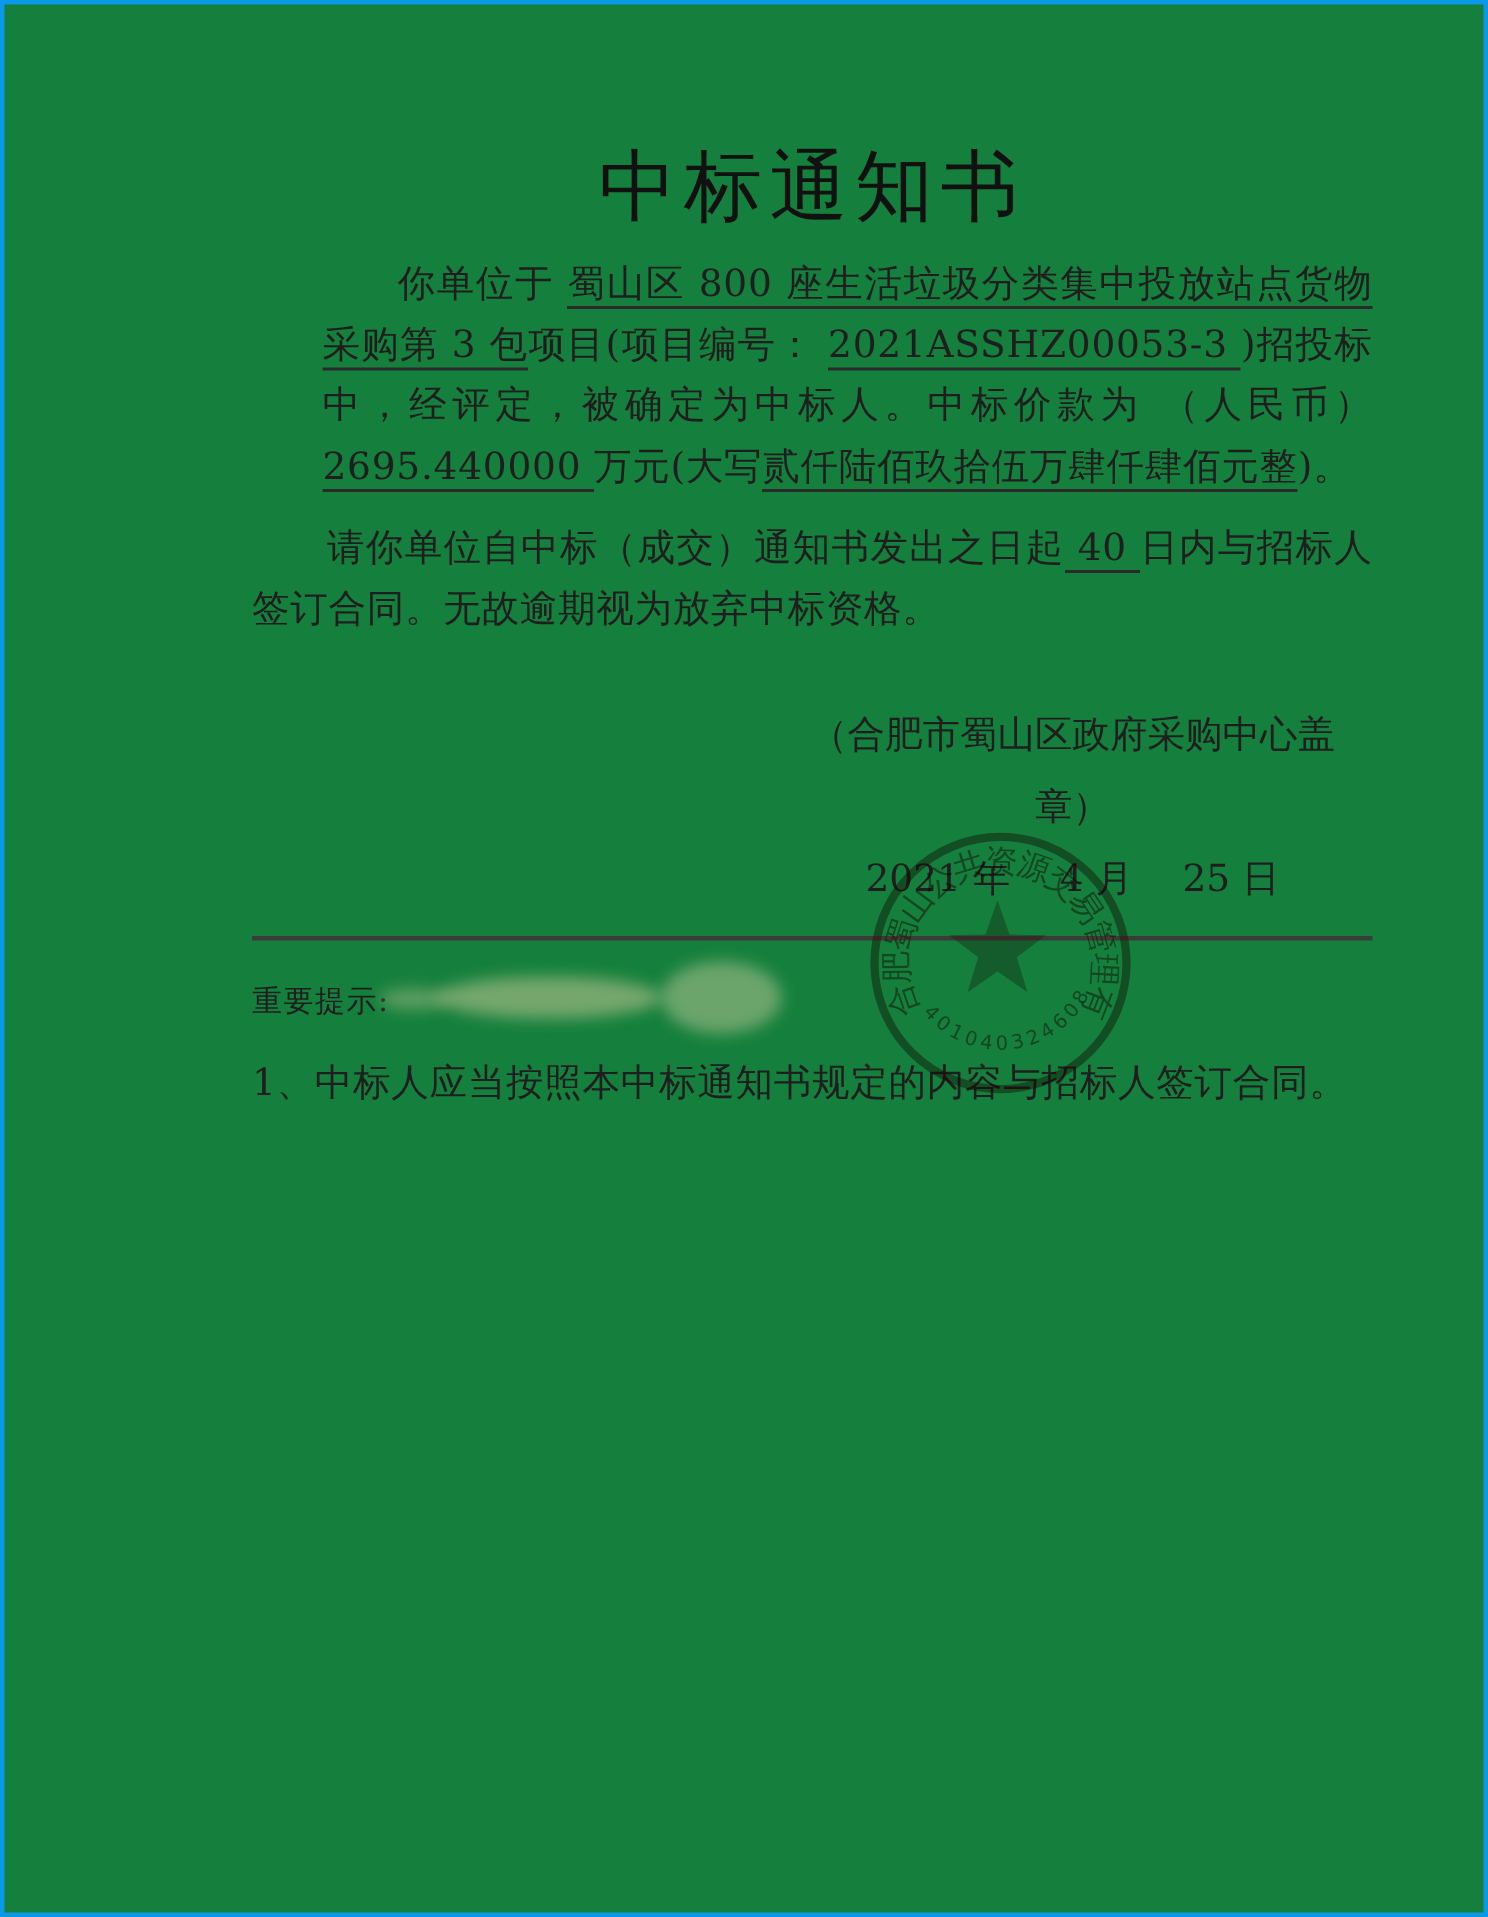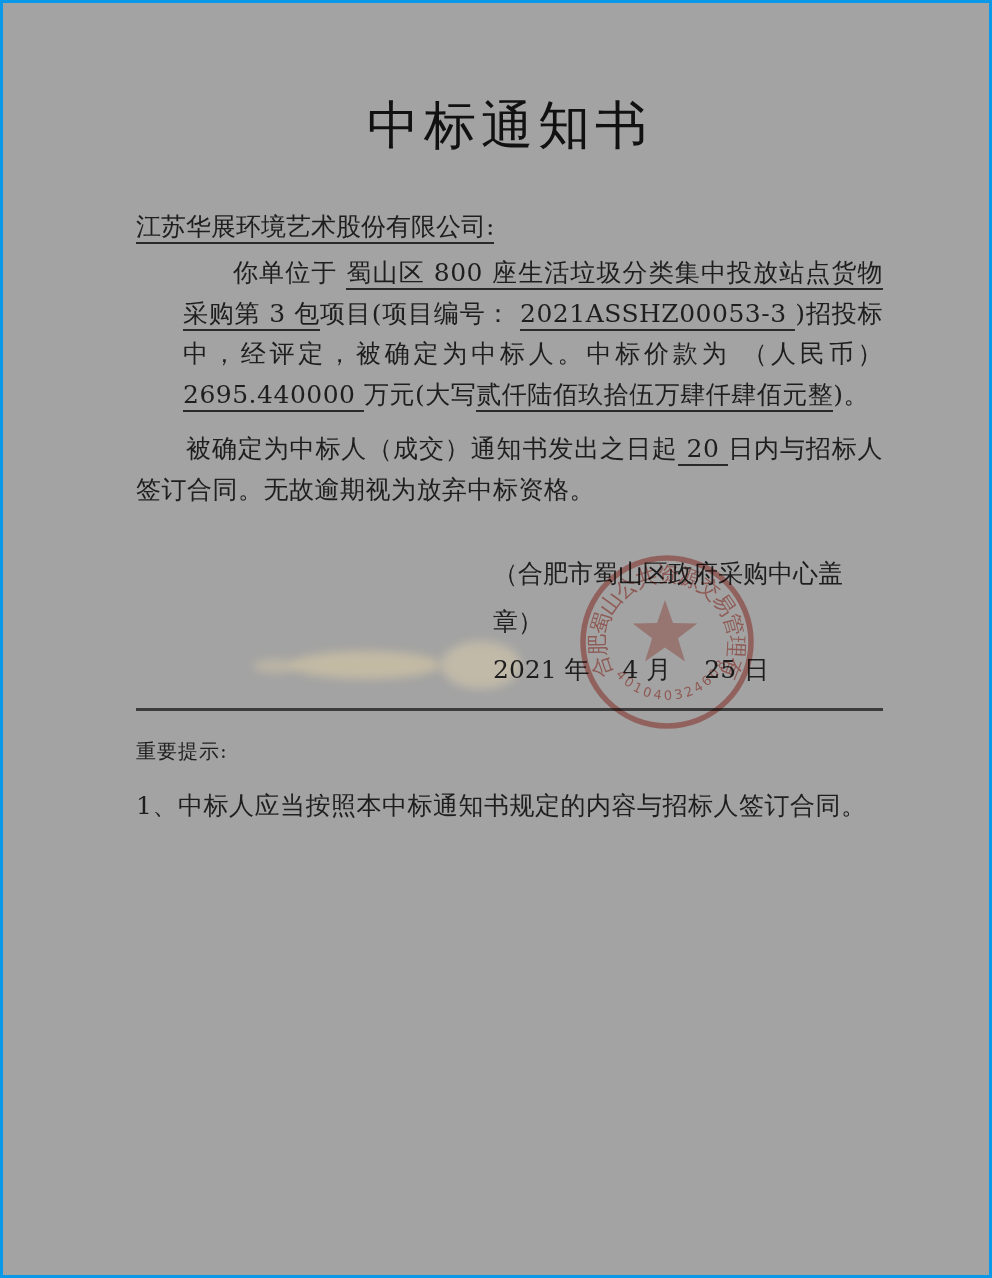--- a/index.html
+++ b/index.html
@@ -4,24 +4,25 @@
 <style>
   * { margin: 0; padding: 0; box-sizing: border-box; }
   body {
     width: 992px; height: 1278px;
     background: #e9e9e9;
     font-family: "DejaVu Serif", "Liberation Serif", serif;
   }
   .page {
     position: relative;
     width: 992px; height: 1278px;
-    background: #a3a3a3;
+    background: #15803d;
     border: 3px solid #0a98e8;
     overflow: hidden;
     color: #1e1e1e;
+    padding-left: 32px;
   }
   .content {
     position: relative;
     margin-left: 133px;
     width: 747px;
   }
   .doc-title {
     margin-top: 84px;
     text-align: center;
     font-size: 52px;
@@ -43,20 +44,21 @@
   }
   .para.indent { text-indent: 2em; }
   .p1 { margin-top: 6px; margin-left: 47px; }
   .p2 { margin-top: 14px; }
   .u { border-bottom: 2px solid #2a2a2a; padding-bottom: 1px; }
   .sig-block {
     margin-top: 40px;
     margin-left: auto;
     margin-right: 10px;
     width: 380px;
+    text-align: center;
     font-size: 25px;
     line-height: 48px;
     position: relative;
     z-index: 1;
   }
   .divider {
     margin-top: 14px;
     width: 747px;
     height: 3px;
     background: #3b3b3b;
@@ -100,25 +102,24 @@
 </style>
 </head>
 <body>
 
 <div class="page">
 
   <div class="content">
 
     <div class="doc-title">中标通知书</div>
 
-    <div class="recipient"><span class="u">江苏华展环境艺术股份有限公司:</span></div>
 
     <div class="para indent p1"><span>你单位于 </span><span class="u">蜀山区 800 座生活垃圾分类集中投放站点货物采购第 3 包</span><span>项目(项目编号： </span><span class="u">2021ASSHZ00053-3 </span><span>)招投标中，经评定，被确定为中标人。中标价款为 （人民币）</span><span class="u">2695.440000 </span><span>万元(大写</span><span class="u">贰仟陆佰玖拾伍万肆仟肆佰元整</span><span>)。</span></div>
 
-    <div class="para indent p2"><span>被确定为中标人（成交）通知书发出之日起</span><span class="u"> 20 </span><span>日内与招标人签订合同。无故逾期视为放弃中标资格。</span></div>
+    <div class="para indent p2"><span>请你单位自中标（成交）通知书发出之日起</span><span class="u"> 40 </span><span>日内与招标人签订合同。无故逾期视为放弃中标资格。</span></div>
 
     <div class="sig-block">
       <div>（合肥市蜀山区政府采购中心盖</div>
       <div>章）</div>
       <div>2021 年　 4 月　 25 日</div>
     </div>
 
     <div class="divider"></div>
 
     <div class="section-heading">重要提示:</div>

